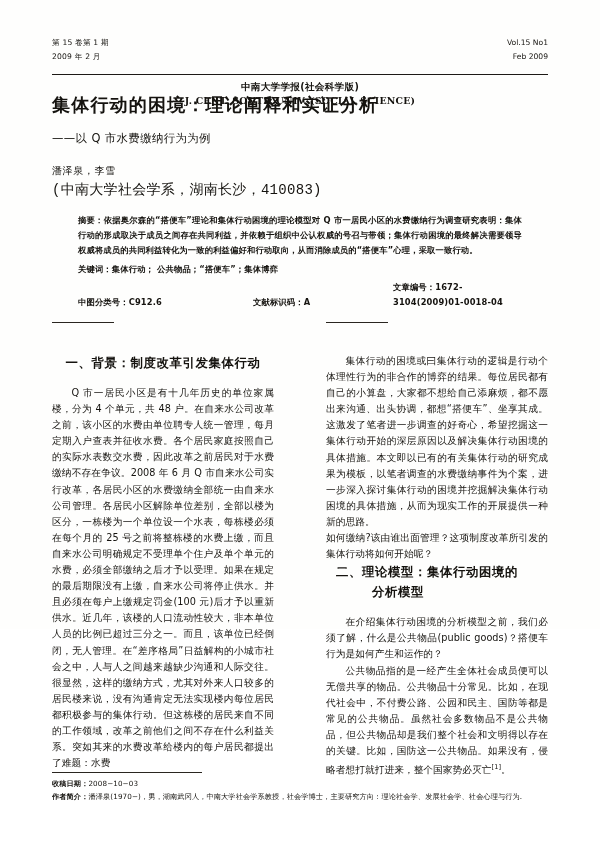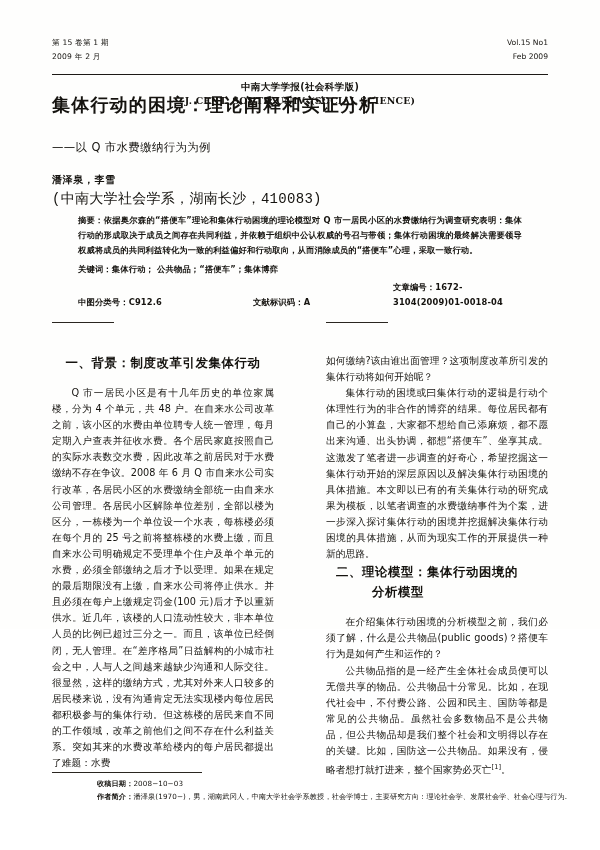--- a/index.html
+++ b/index.html
@@ -90,27 +90,27 @@
     font-size: 18px;
     font-weight: bold;
     letter-spacing: 1.2px;
     line-height: 26px;
     font-family: "DejaVu Sans", "Liberation Sans", sans-serif;
   }
   .art-subtitle {
     font-size: 11.4px;
     line-height: 20px;
     letter-spacing: 0.4px;
-    margin-top: 19px;
+    margin-top: 10px;
     font-family: "DejaVu Sans", "Liberation Sans", sans-serif;
   }
   .authors {
     margin-top: 16px;
     font-size: 10px;
-    font-weight: bold;
+    font-weight: normal;
     letter-spacing: 0.6px;
     font-family: "DejaVu Sans", "Liberation Sans", sans-serif;
   }
   .affil {
     margin-top: 3px;
     font-size: 14px;
     letter-spacing: 0.3px;
     font-family: Liberation Mono, monospace;
   }
 
@@ -207,21 +207,20 @@
     top: 772px;
     width: 150px;
     height: 0;
     border-top: 1px solid #2a2620;
   }
   .footnote {
     position: absolute;
     left: 52px;
     top: 778px;
     width: 500px;
-    margin-left: 45px;
   }
   .fn-line {
     font-size: 7.2px;
     line-height: 12.5px;
     font-family: "DejaVu Sans", "Liberation Sans", sans-serif;
     letter-spacing: 0.1px;
     white-space: nowrap;
     overflow: hidden;
   }
   .fn-line b { font-weight: bold; }
@@ -265,22 +264,22 @@
   </div>
 
   <div class="col col-left">
     <div class="col-rule"></div>
     <div class="sec-head">一、背景：制度改革引发集体行动</div>
     <p class="body">Q 市一居民小区是有十几年历史的单位家属楼，分为 4 个单元，共 48 户。在自来水公司改革之前，该小区的水费由单位聘专人统一管理，每月定期入户查表并征收水费。各个居民家庭按照自己的实际水表数交水费，因此改革之前居民对于水费缴纳不存在争议。2008 年 6 月 Q 市自来水公司实行改革，各居民小区的水费缴纳全部统一由自来水公司管理。各居民小区解除单位差别，全部以楼为区分，一栋楼为一个单位设一个水表，每栋楼必须在每个月的 25 号之前将整栋楼的水费上缴，而且自来水公司明确规定不受理单个住户及单个单元的水费，必须全部缴纳之后才予以受理。如果在规定的最后期限没有上缴，自来水公司将停止供水。并且必须在每户上缴规定罚金(100 元)后才予以重新供水。近几年，该楼的人口流动性较大，非本单位人员的比例已超过三分之一。而且，该单位已经倒闭，无人管理。在“差序格局”日益解构的小城市社会之中，人与人之间越来越缺少沟通和人际交往。很显然，这样的缴纳方式，尤其对外来人口较多的居民楼来说，没有沟通肯定无法实现楼内每位居民都积极参与的集体行动。但这栋楼的居民来自不同的工作领域，改革之前他们之间不存在什么利益关系。突如其来的水费改革给楼内的每户居民都提出了难题：水费</p>
   </div>
 
   <div class="col col-right">
     <div class="col-rule"></div>
+    <p class="body">集体行动的困境或曰集体行动的逻辑是行动个体理性行为的非合作的博弈的结果。每位居民都有自己的小算盘，大家都不想给自己添麻烦，都不愿出来沟通、出头协调，都想“搭便车”、坐享其成。这激发了笔者进一步调查的好奇心，希望挖掘这一集体行动开始的深层原因以及解决集体行动困境的具体措施。本文即以已有的有关集体行动的研究成果为模板，以笔者调查的水费缴纳事件为个案，进一步深入探讨集体行动的困境并挖掘解决集体行动困境的具体措施，从而为现实工作的开展提供一种新的思路。</p>
     <p class="body noindent">如何缴纳?该由谁出面管理？这项制度改革所引发的集体行动将如何开始呢？</p>
-    <p class="body">集体行动的困境或曰集体行动的逻辑是行动个体理性行为的非合作的博弈的结果。每位居民都有自己的小算盘，大家都不想给自己添麻烦，都不愿出来沟通、出头协调，都想“搭便车”、坐享其成。这激发了笔者进一步调查的好奇心，希望挖掘这一集体行动开始的深层原因以及解决集体行动困境的具体措施。本文即以已有的有关集体行动的研究成果为模板，以笔者调查的水费缴纳事件为个案，进一步深入探讨集体行动的困境并挖掘解决集体行动困境的具体措施，从而为现实工作的开展提供一种新的思路。</p>
     <div class="sec-head two-line">
       <span class="l1">二、理论模型：集体行动困境的</span>
       <span class="l2">分析模型</span>
     </div>
     <p class="body">在介绍集体行动困境的分析模型之前，我们必须了解，什么是公共物品(public goods)？搭便车行为是如何产生和运作的？</p>
     <p class="body"><span>公共物品指的是一经产生全体社会成员便可以无偿共享的物品。公共物品十分常见。比如，在现代社会中，不付费公路、公园和民主、国防等都是常见的公共物品。虽然社会多数物品不是公共物品，但公共物品却是我们整个社会和文明得以存在的关键。比如，国防这一公共物品。如果没有，侵略者想打就打进来，整个国家势必灭亡</span><sup>[1]</sup><span>。</span></p>
   </div>
 
   <div class="foot-rule"></div>
   <div class="footnote">

